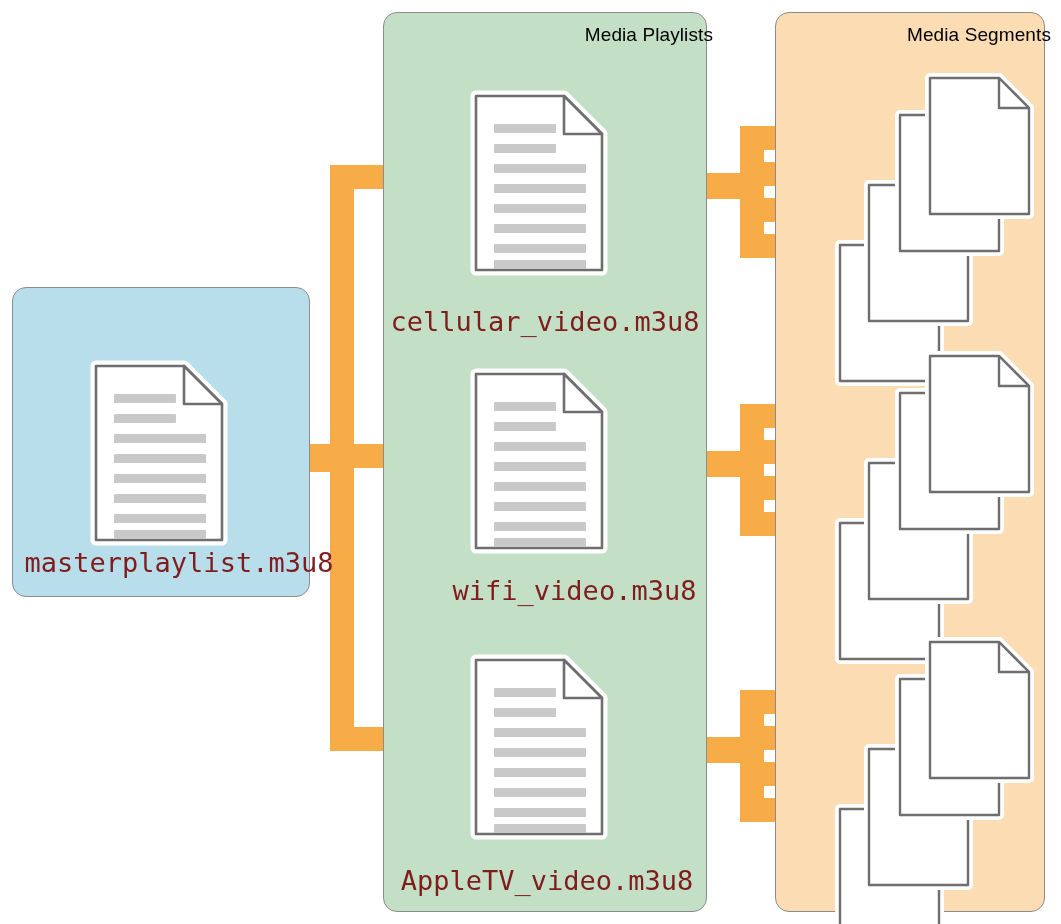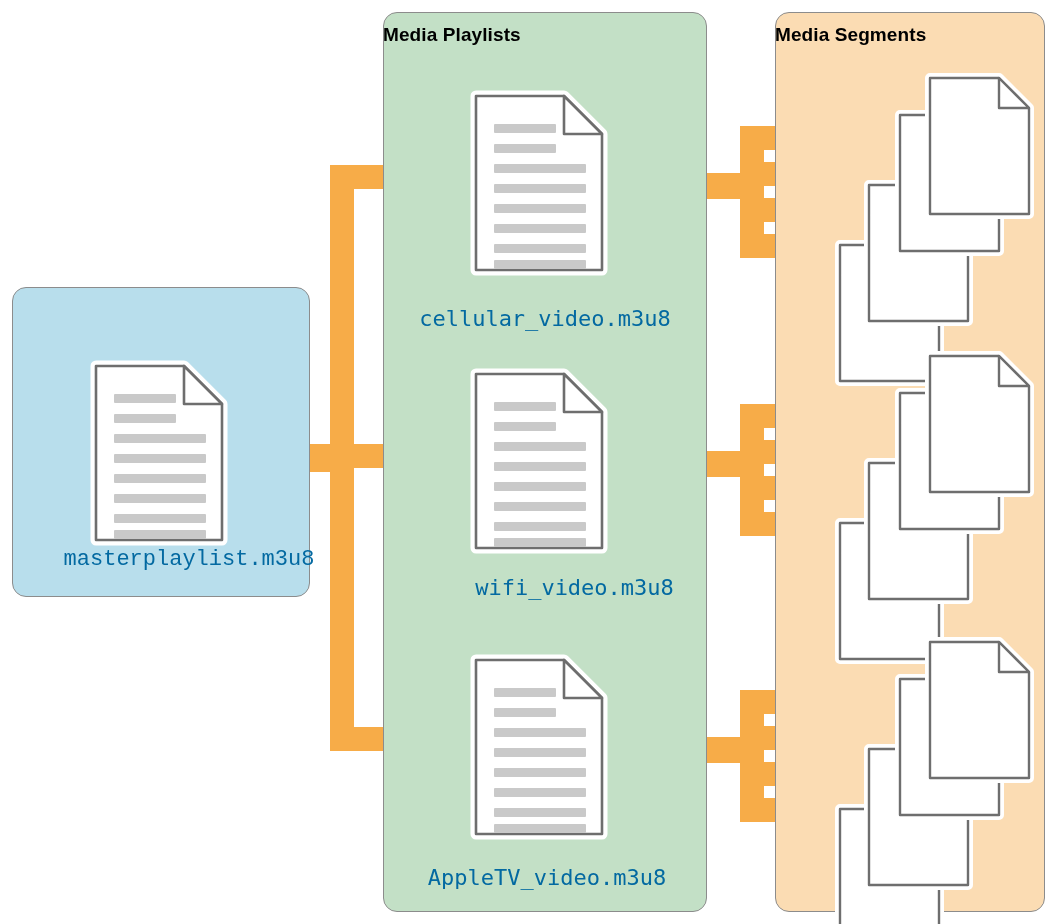--- a/index.html
+++ b/index.html
@@ -6,27 +6,27 @@
   html,body{margin:0;padding:0;background:#ffffff;}
   body{
     font-family:"Liberation Sans", sans-serif;
     width:1061px;height:924px;overflow:hidden;position:relative;
   }
   #stage{position:absolute;left:0;top:0;width:1061px;height:924px;}
   #stage > svg{position:absolute;left:0;top:0;}
 
   .panel{position:absolute;border-radius:14px;box-sizing:border-box;}
   .panel-title{
-    position:absolute;width:100%;text-align:left;
-    font-weight:bold;font-size:19px;color:#000;letter-spacing:.1px;
+    position:absolute;width:100%;text-align:right;
+    font-weight:normal;font-size:19px;color:#000;letter-spacing:.1px;padding-left:6px;
   }
   .panel-caption{
     position:absolute;width:100%;text-align:center;
     font-family:"DejaVu Sans Mono","Liberation Mono",monospace;
-    font-size:22px;color:#0369a1;white-space:nowrap;
+    font-size:27px;color:#7f1d1d;white-space:nowrap;
   }
   .doc{position:absolute;}
 </style>
 </head>
 <body>
 
 <div id="stage">
 
   <svg width="1061" height="924">
     <defs>
@@ -65,21 +65,21 @@
       <path fill="none" stroke="#FFFFFF" stroke-width="9" stroke-linejoin="miter" d="M614,737 L614,763 L740,763 L740,822 L824,822 L824,840 L872,810 L824,780 L824,798 L764,798 L764,786
                L858,786 L858,804 L906,774 L858,744 L858,762 L764,762 L764,750 L892,750 L892,768 L940,738 L892,708
                L892,726 L764,726 L764,714 L926,714 L926,732 L974,702 L926,672 L926,690 L740,690 L740,737 Z"></path>
       <path fill="#F7AC48" stroke="none" d="M614,737 L614,763 L740,763 L740,822 L824,822 L824,840 L872,810 L824,780 L824,798 L764,798 L764,786
                L858,786 L858,804 L906,774 L858,744 L858,762 L764,762 L764,750 L892,750 L892,768 L940,738 L892,708
                L892,726 L764,726 L764,714 L926,714 L926,732 L974,702 L926,672 L926,690 L740,690 L740,737 Z"></path>
     </g>
   </svg>
 
   <div class="panel" style="left:12px;top:287px;width:298px;height:310px;background:#B8DEEC;border:1.5px solid #8C8C8C;"></div>
-  <div class="panel-caption" style="left:20px;top:547px;width:338px;font-family:Liberation Mono, monospace;">masterplaylist.m3u8</div>
+  <div class="panel-caption" style="left:10px;top:547px;width:338px;">masterplaylist.m3u8</div>
 
   <svg class="doc" style="left:88px;top:358px;" width="148" height="190" viewBox="0 0 148 190">
     <path fill="#FFFFFF" stroke="#FFFFFF" stroke-width="11" stroke-linejoin="round" d="M8,8 L96,8 L134,46 L134,182 L8,182 Z"></path>
     <path fill="#FFFFFF" stroke="#6E6E6E" stroke-width="2.6" stroke-linejoin="round" d="M8,8 L96,8 L134,46 L134,182 L8,182 Z"></path>
     <path fill="#FFFFFF" stroke="#6E6E6E" stroke-width="2.6" stroke-linejoin="round" d="M96,8 L96,46 L134,46 Z"></path>
     <g fill="#C9C9C9">
       <rect x="26" y="36" width="62" height="9" rx="1"></rect>
       <rect x="26" y="56" width="62" height="9" rx="1"></rect>
       <rect x="26" y="76" width="92" height="9" rx="1"></rect>
       <rect x="26" y="96" width="92" height="9" rx="1"></rect>

